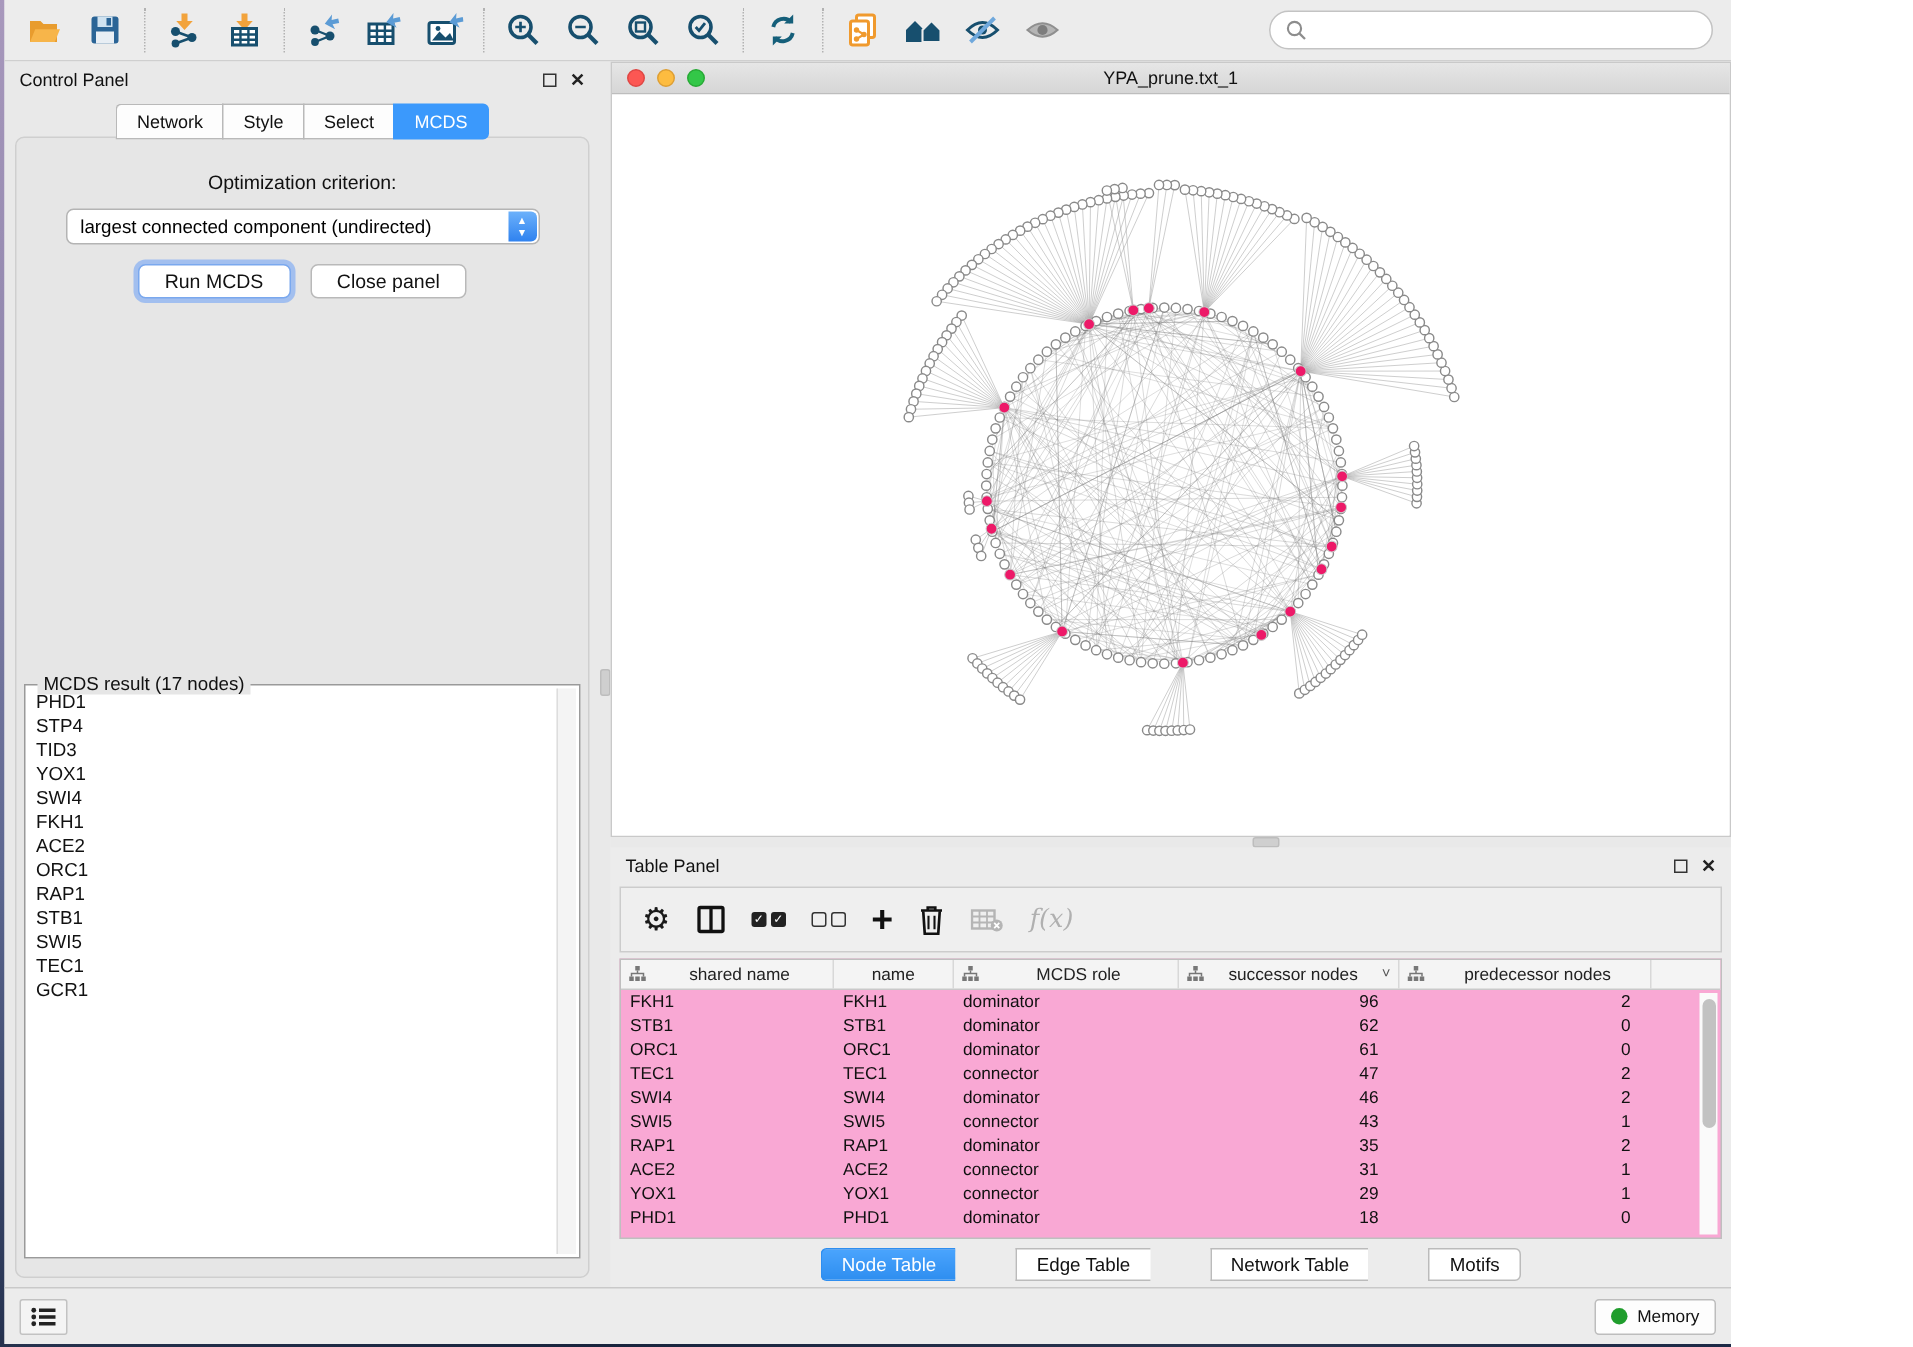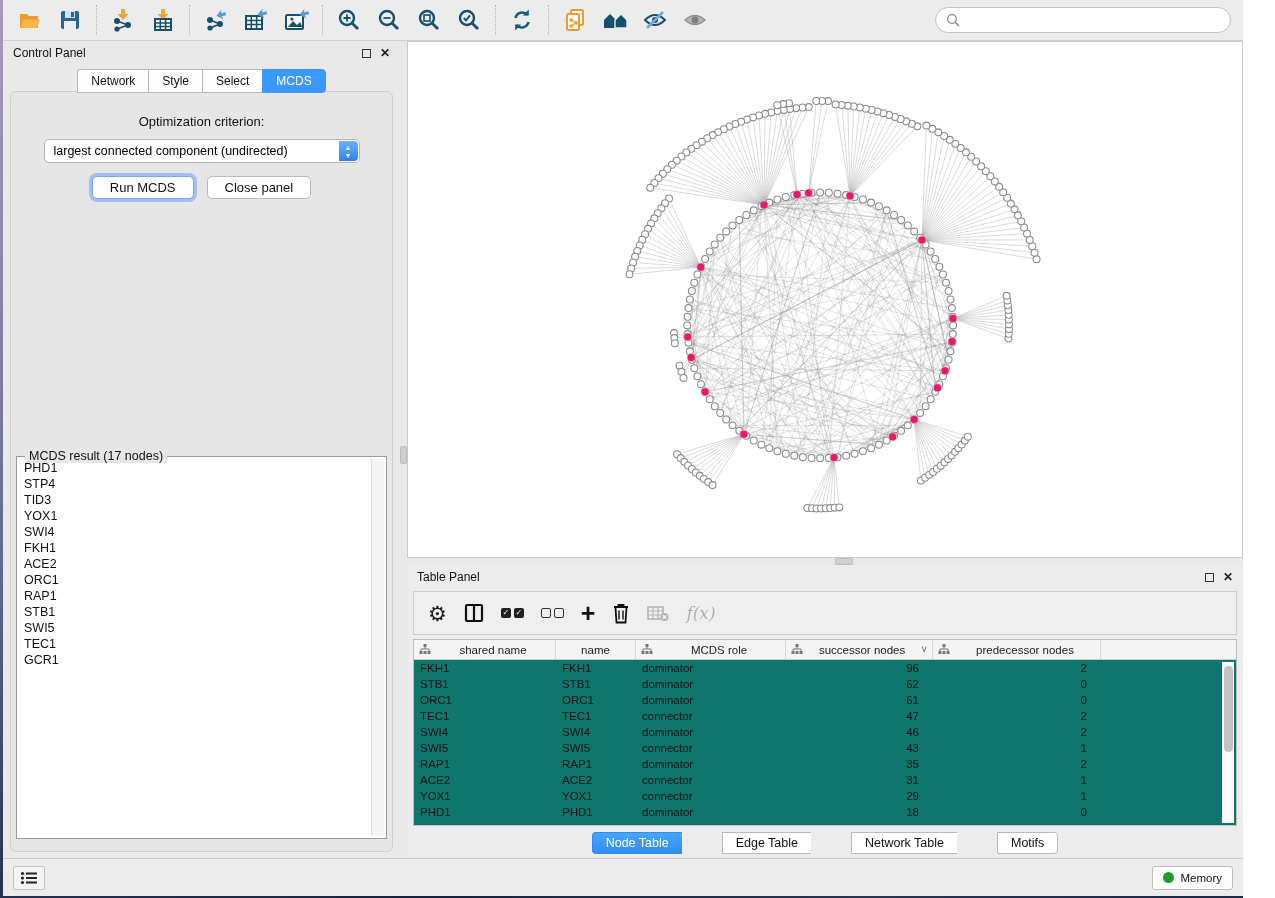--- a/index.html
+++ b/index.html
@@ -1,17 +1,17 @@
 <!DOCTYPE html>
 <html><head>
 <meta charset="utf-8">
 <style>
   * { margin:0; padding:0; box-sizing:border-box; }
   html,body { width:1275px; height:898px; font-family:"Liberation Sans", sans-serif; }
-  .screen { position:relative; width:1243px; height:898px; overflow:hidden;
+  .screen { position:relative; width:1154px; height:898px; overflow:hidden;
     background:linear-gradient(180deg,#a898bc 0%,#8f86ad 30%,#5c6790 65%,#24314f 100%); }
   .desktop-bottom { position:absolute; left:0; right:0; bottom:0; height:8px;
     background:linear-gradient(90deg,#26324e,#18243d 35%,#2a3550 70%,#1c2946); }
   .app { position:absolute; left:3px; top:0; right:0; bottom:2px; background:#ececec; }
 
   
   .toolbar { position:absolute; left:0; right:0; top:0; height:41px; background:#ececec;
     border-bottom:1px solid #cfcfcf; display:flex; align-items:center; padding:0 8px; }
   .tb-group { display:flex; align-items:center; gap:14px; padding:0 13px; }
   .tb-sep { width:0; height:30px; border-left:1px dotted #b2b2b2; }
@@ -78,21 +78,21 @@
   .tp-toolbar { position:absolute; left:6px; right:6px; top:26px; height:44px; background:#efefef;
     border:1px solid #cccccc; display:flex; align-items:center; gap:17px; padding:0 14px; }
   .tp-ic { display:flex; align-items:center; justify-content:center; cursor:pointer; }
   .gear-glyph { font-size:21px; color:#1a1a1a; line-height:21px; }
   .chk { width:10px; height:10px; background:#222; border-radius:2px; color:#fff; font-size:8px; line-height:10px;
     text-align:center; display:inline-block; }
   .box { width:10px; height:10px; border:1.6px solid #333; border-radius:2px; display:inline-block; }
   .pair { display:flex; gap:3px; }
   .plus-glyph { font-size:25px; font-weight:900; color:#111; line-height:22px; }
   .fx { font-family:"DejaVu Serif", serif; font-style:italic; font-size:17px; color:#b0b0b0; }
-  .tbl-wrap { position:absolute; left:6px; right:6px; top:74px; bottom:32px; background:#0f766e; border:1px solid #bfbfbf; overflow:hidden; }
+  .tbl-wrap { position:absolute; left:6px; right:6px; top:74px; bottom:32px; background:#f9a8d4; border:1px solid #bfbfbf; overflow:hidden; }
   .tbl-header { display:flex; height:20px; background:#f4f4f4; border-bottom:1px solid #c9c9c9; }
   .th { display:flex; align-items:center; font-size:11.5px; color:#222; border-right:1px solid #d8d8d8;
     padding:0 5px; gap:5px; cursor:pointer; }
   .th .lbl { flex:1; text-align:center; }
   .th .chev { color:#555; font-size:10px; }
   .tbl-row { display:flex; height:16px; }
   .td { font-size:11.5px; color:#111; padding:0 6px; line-height:16px; white-space:nowrap; overflow:hidden; }
   .td.r { text-align:right; padding-right:14px; }
   .tbl-scroll { position:absolute; top:22px; bottom:2px; right:2px; width:12px; background:#fafafa; }
   .tbl-scroll .thumb { position:absolute; top:4px; left:1.5px; width:9px; height:86px; background:#c2c2c2; border-radius:5px; }
@@ -322,20 +322,26 @@
     </div>
 
     <div class="v-split">
         <div class="handle"></div>
       </div>
     <div class="h-split">
         <div class="handle"></div>
       </div>
 
     <div class="net-pane">
+      <div class="net-titlebar">
+        <span class="tl red"></span>
+        <span class="tl yellow"></span>
+        <span class="tl green"></span>
+        <span class="net-title">YPA_prune.txt_1</span>
+      </div>
       <div class="net-canvas">
         <svg class="graph-svg" viewBox="0 0 866 496">
             <g>
               <line x1="369.7" y1="138.9" x2="565.7" y2="255.0" stroke="#7d7d7d" stroke-opacity="0.32" stroke-width="0.7"></line>
               <line x1="369.7" y1="138.9" x2="558.7" y2="219.6" stroke="#7d7d7d" stroke-opacity="0.32" stroke-width="0.7"></line>
               <line x1="369.7" y1="138.9" x2="563.3" y2="290.9" stroke="#7d7d7d" stroke-opacity="0.32" stroke-width="0.7"></line>
               <line x1="369.7" y1="138.9" x2="383.6" y2="394.7" stroke="#7d7d7d" stroke-opacity="0.32" stroke-width="0.7"></line>
               <line x1="369.7" y1="138.9" x2="291.2" y2="282.0" stroke="#7d7d7d" stroke-opacity="0.32" stroke-width="0.7"></line>
               <line x1="369.7" y1="138.9" x2="318.5" y2="180.0" stroke="#7d7d7d" stroke-opacity="0.32" stroke-width="0.7"></line>
               <line x1="369.7" y1="138.9" x2="294.7" y2="228.3" stroke="#7d7d7d" stroke-opacity="0.32" stroke-width="0.7"></line>

